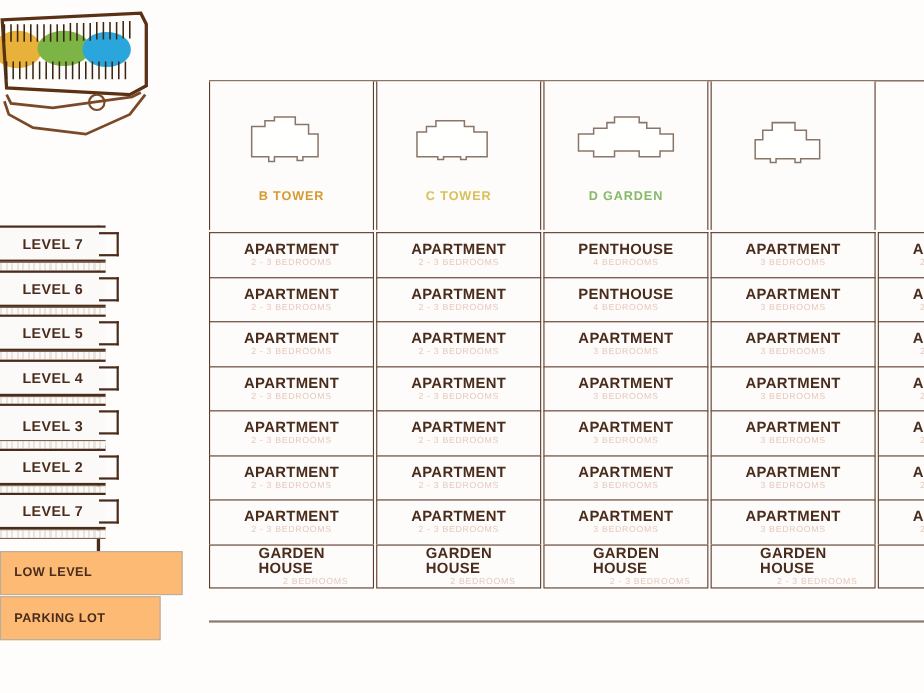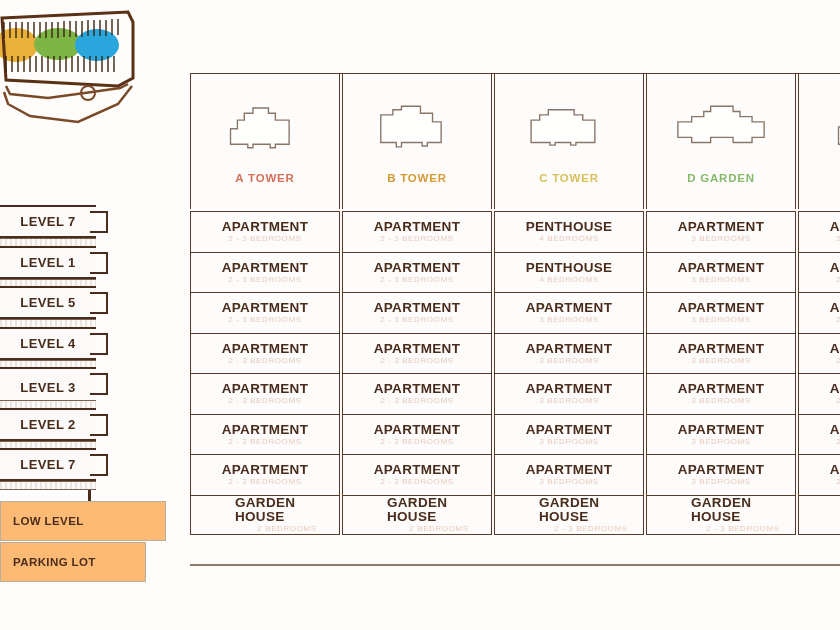--- a/index.html
+++ b/index.html
@@ -210,21 +210,21 @@
 </div>
 
 <div id="level-stack">
   <div class="level-rail" style="left:88px; top:0px; height:335px;"></div>
   <div id="level-bands">
       <div class="level-band" style="top: 0px; height: 33px;">
         <span class="level-label">LEVEL 7</span>
       </div>
       <div class="level-slab" style="top: 33px;"></div>
       <div class="level-band" style="top: 40.5px; height: 33px;">
-        <span class="level-label">LEVEL 1</span>
+        <span class="level-label">LEVEL 6</span>
       </div>
       <div class="level-slab" style="top: 73.5px;"></div>
       <div class="level-band" style="top: 81px; height: 33px;">
         <span class="level-label">LEVEL 5</span>
       </div>
       <div class="level-slab" style="top: 114px;"></div>
       <div class="level-band" style="top: 121.5px; height: 33px;">
         <span class="level-label">LEVEL 4</span>
       </div>
       <div class="level-slab" style="top: 154.5px;"></div>
@@ -257,26 +257,20 @@
   <div class="low-box" style="left:0px; top:337px; width:146px; height:40px;">
     <span class="level-label">PARKING LOT</span>
   </div>
 </div>
 
 <div id="matrix">
   <div id="matrix-inner">
     <div class="tower-head-row" id="tower-head-row">
         <div class="tower-cell">
           <div><svg class="tower-shape" viewBox="0 0 116 76">
-              <path d="M18 58 L18 40 L26 40 L26 30 L34 30 L34 22 L44 22 L44 16 L62 16 L62 22 L70 22 L70 30 L86 30 L86 58 L70 58 L70 62 L64 62 L64 58 L44 58 L44 62 L38 62 L38 58 Z" fill="#fffffe" stroke="#8a7668" stroke-width="1.6" stroke-linejoin="miter"></path>
-            </svg></div>
-          <div class="tower-name" style="color: rgb(212, 112, 90);">A TOWER</div>
-        </div>
-        <div class="tower-cell">
-          <div><svg class="tower-shape" viewBox="0 0 116 76">
               <path d="M16 56 L16 24 L30 24 L30 18 L40 18 L40 14 L62 14 L62 22 L76 22 L76 32 L86 32 L86 56 L70 56 L70 60 L64 60 L64 56 L40 56 L40 61 L34 61 L34 56 Z" fill="#fffffe" stroke="#8a7668" stroke-width="1.6" stroke-linejoin="miter"></path>
             </svg></div>
           <div class="tower-name" style="color: rgb(214, 154, 52);">B TOWER</div>
         </div>
         <div class="tower-cell">
           <div><svg class="tower-shape" viewBox="0 0 116 76">
               <path d="M14 56 L14 30 L24 30 L24 24 L34 24 L34 18 L64 18 L64 24 L74 24 L74 30 L88 30 L88 56 L66 56 L66 59 L60 59 L60 56 L42 56 L42 59 L36 59 L36 56 Z" fill="#fffffe" stroke="#8a7668" stroke-width="1.6" stroke-linejoin="miter"></path>
             </svg></div>
           <div class="tower-name" style="color: rgb(216, 192, 90);">C TOWER</div>
         </div>

